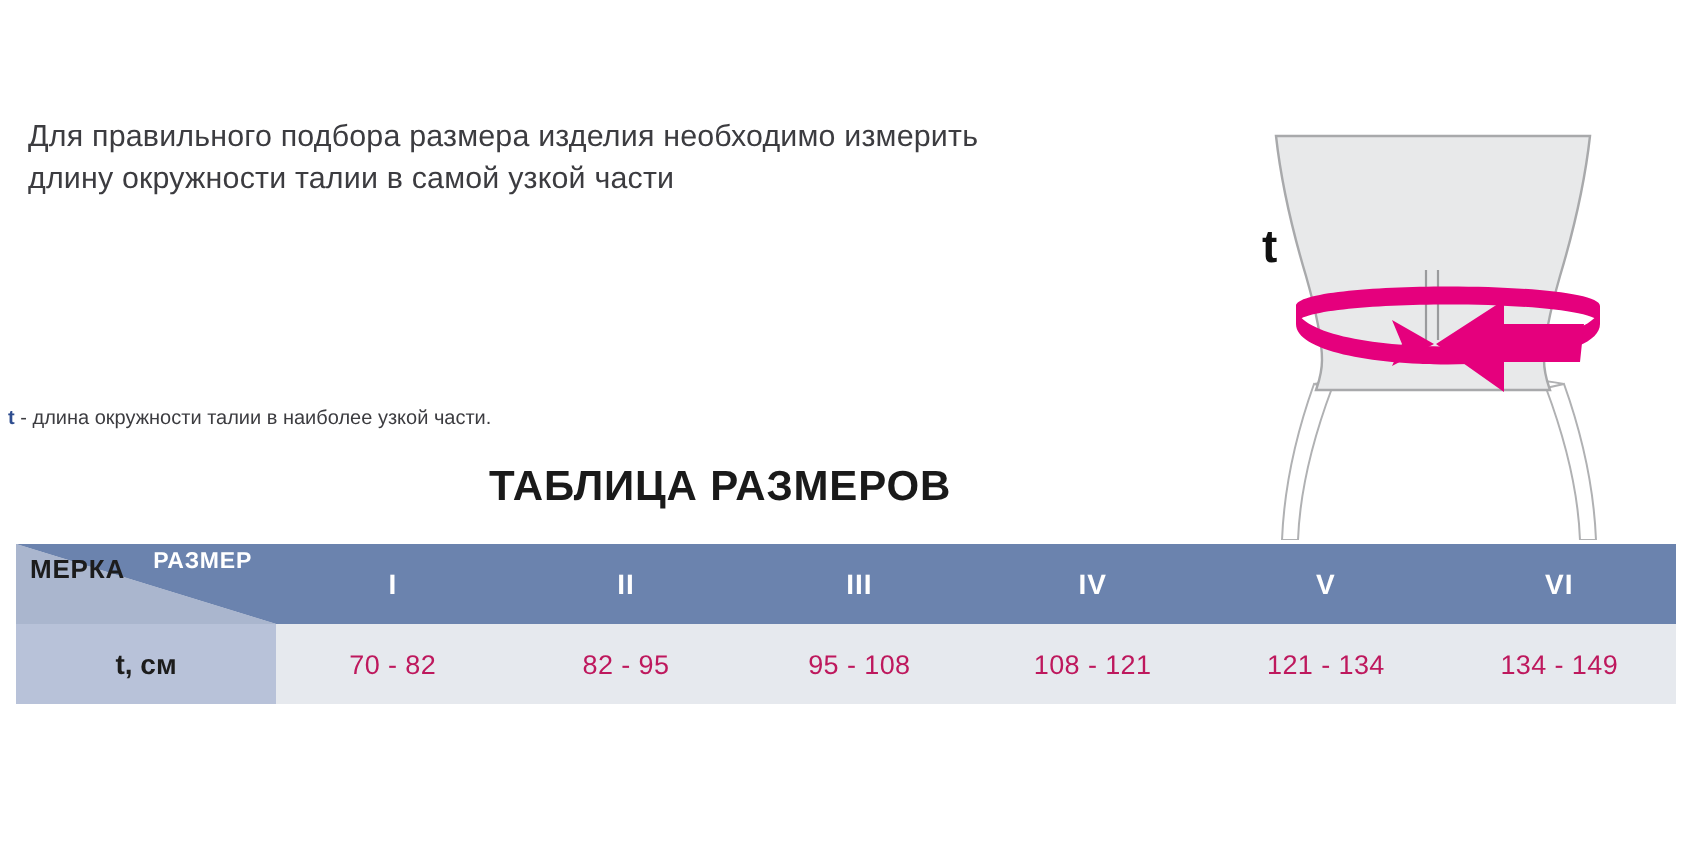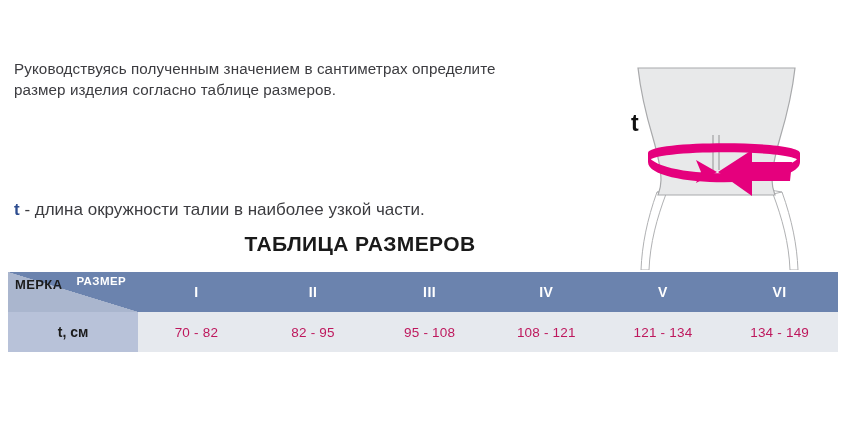--- a/index.html
+++ b/index.html
@@ -27,23 +27,23 @@
     font-size: 15.2px;
     line-height: 21px;
     color: #3c3c40;
     margin: 0 0 20px 0;
     letter-spacing: .1px;
   }
   .para:last-child { margin-bottom: 0; }
 
   #legend-line {
     position: absolute;
-    left: 14px;
+    left: 4px;
     top: 199px;
-    font-size: 17px;
+    font-size: 10px;
     line-height: 21px;
     color: #3c3c40;
     white-space: nowrap;
   }
   #legend-line .t-sym {
     font-weight: bold;
     color: #2e4d8f;
   }
 
   
@@ -157,21 +157,21 @@
     font-size: 13.5px;
     text-align: center;
     vertical-align: middle;
     letter-spacing: .2px;
   }
 </style>
 </head>
 <body>
 
 <div id="instructions">
-  <p class="para">Руководствуясь полученным значением в сантиметрах определите размер изделия согласно таблице размеров.</p>
+  <p class="para">Для правильного подбора размера изделия необходимо измерить длину окружности талии в самой узкой части</p>
 </div>
 
 <div id="legend-line">
   <span class="t-sym">t</span><span> - длина окружности талии в наиболее узкой части.</span>
 </div>
 
 <div id="illustration">
   <svg width="246" height="230" viewBox="0 0 246 230" xmlns="http://www.w3.org/2000/svg">
 
     <path d="M 57 152 C 47 180 42 205 41 230 L 49 230 C 50 203 57 178 66 154 Z" fill="#ffffff" stroke="#b0b1b3" stroke-width="1"></path>

